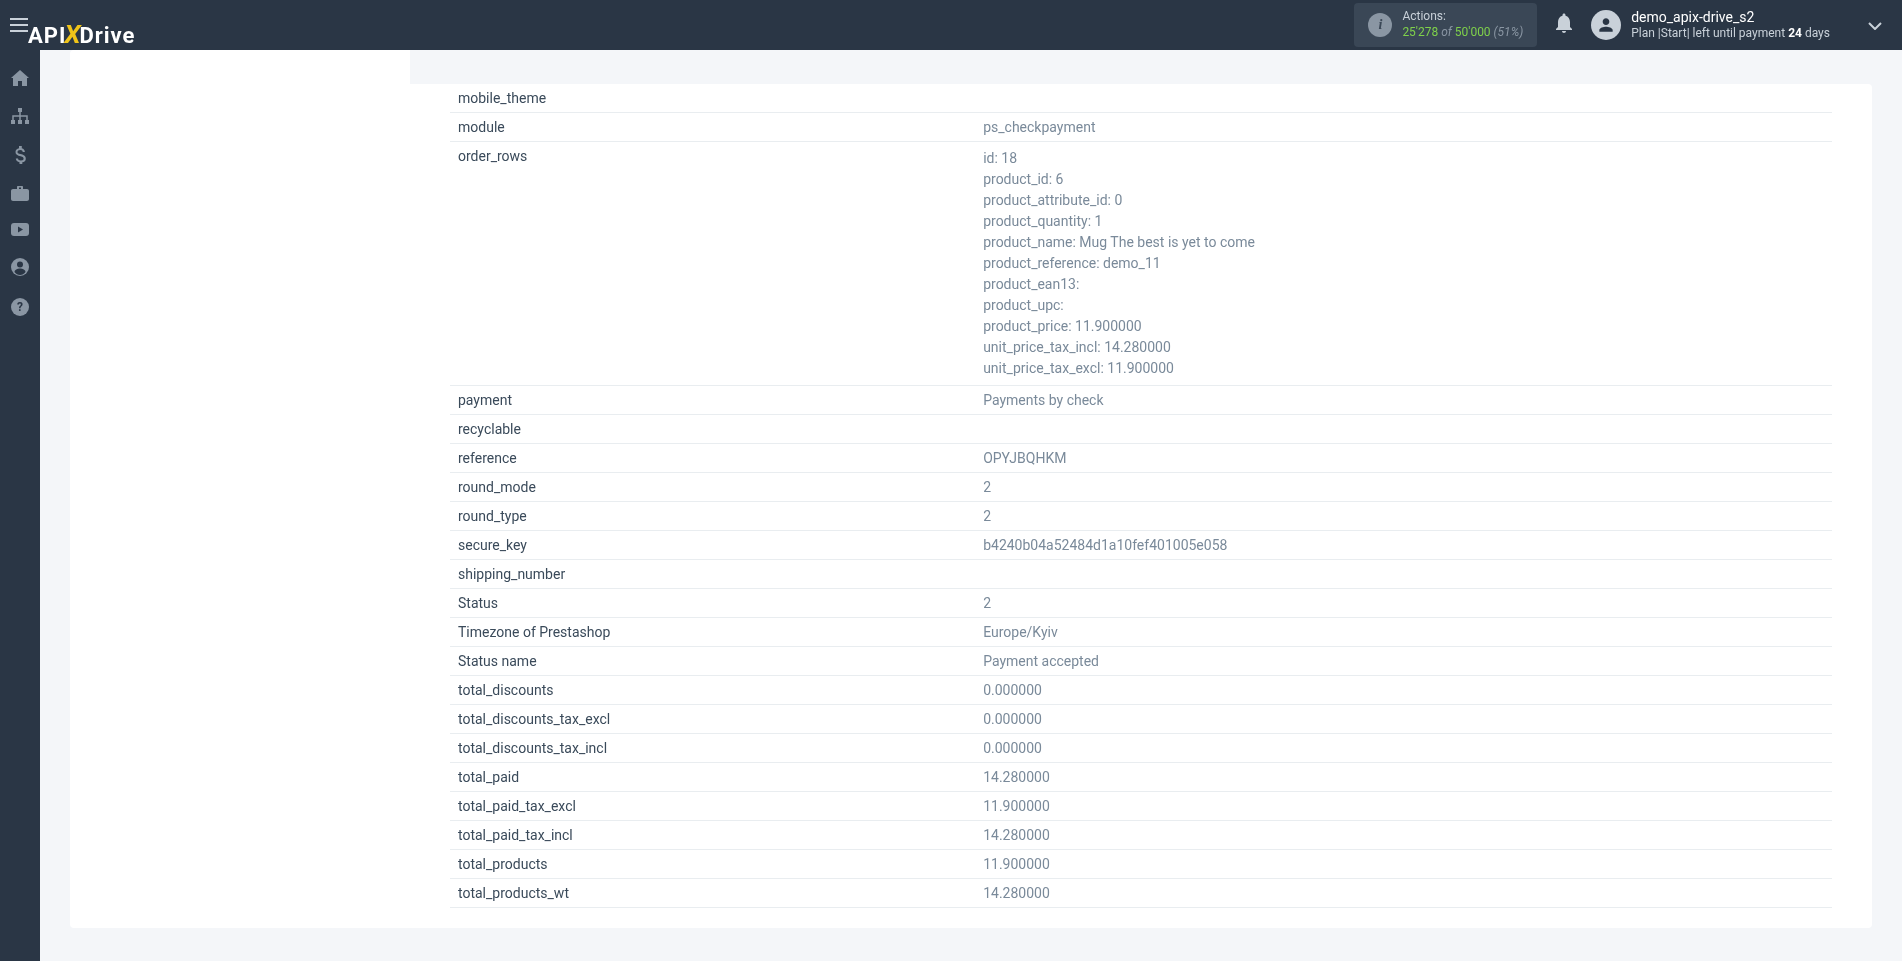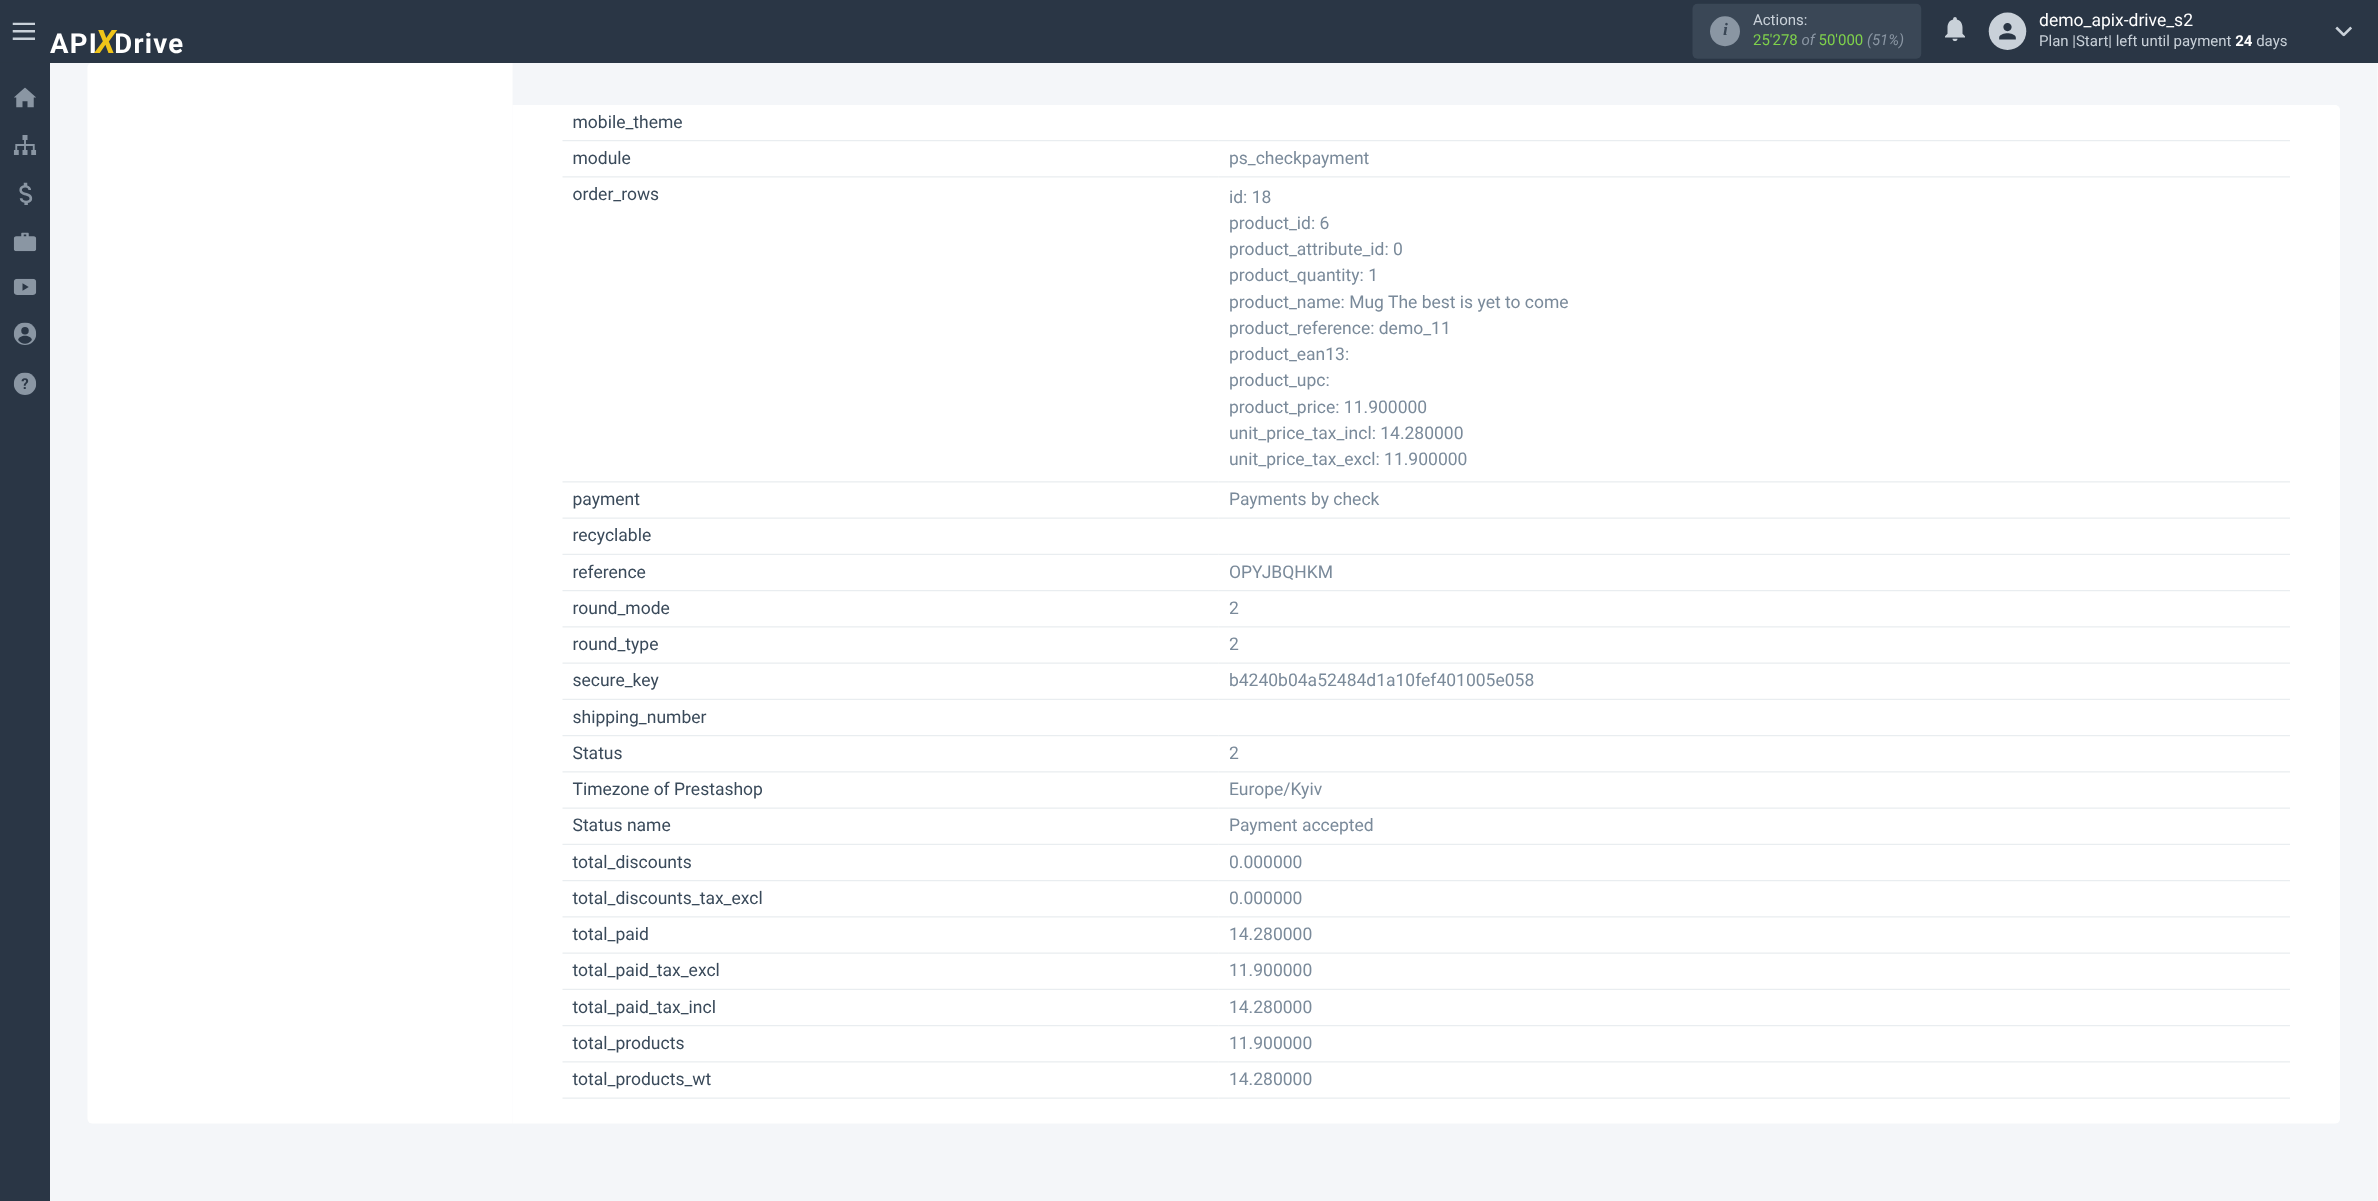--- a/index.html
+++ b/index.html
@@ -1,20 +1,20 @@
 <!DOCTYPE html>
 <html><head>
 <meta charset="utf-8">
 <style>
 * { margin:0; padding:0; box-sizing:border-box; }
 body { font-family: -apple-system, BlinkMacSystemFont, "Segoe UI", Roboto, "Helvetica Neue", Arial, sans-serif; background:#f4f6f9; color:#3a4a5a; font-size:14px; }
 
 
 .topbar { position:fixed; top:0; left:0; right:0; height:50px; background:#2a3645; display:flex; align-items:center; z-index:100; }
-.topbar-left { display:flex; align-items:center; padding-left:10px; gap:12px; }
+.topbar-left { display:flex; align-items:center; padding-left:10px; }
 .hamburger { color:#ccc; font-size:20px; cursor:pointer; }
 .logo { display:flex; align-items:baseline; font-weight:700; font-size:22px; letter-spacing:1px; }
 .logo .api { color:#fff; }
 .logo .x { color:#f0c419; font-style:italic; font-size:26px; margin:0 -2px; }
 .logo .drive { color:#fff;margin-top:21px; }
 .topbar-right { margin-left:auto; display:flex; align-items:center; gap:18px; padding-right:20px; }
 .actions-box { background:#3a4756; border-radius:4px; padding:6px 14px; display:flex; align-items:center; gap:10px; }
 .actions-box .info-icon { width:24px; height:24px; border-radius:50%; background:#8a96a3; color:#3a4756; display:flex; align-items:center; justify-content:center; font-weight:bold; font-style:italic; font-family:Georgia,serif; }
 .actions-text { font-size:12px; line-height:1.3; }
 .actions-text .lbl { color:#c9d1d9; }
@@ -214,20 +214,24 @@
             </tr>
             <tr>
               <td class="key">total_discounts</td>
               <td class="val">0.000000</td>
             </tr>
             <tr>
               <td class="key">total_discounts_tax_excl</td>
               <td class="val">0.000000</td>
             </tr>
             <tr>
+              <td class="key">total_discounts_tax_incl</td>
+              <td class="val">0.000000</td>
+            </tr>
+            <tr>
               <td class="key">total_paid</td>
               <td class="val">14.280000</td>
             </tr>
             <tr>
               <td class="key">total_paid_tax_excl</td>
               <td class="val">11.900000</td>
             </tr>
             <tr>
               <td class="key">total_paid_tax_incl</td>
               <td class="val">14.280000</td>

